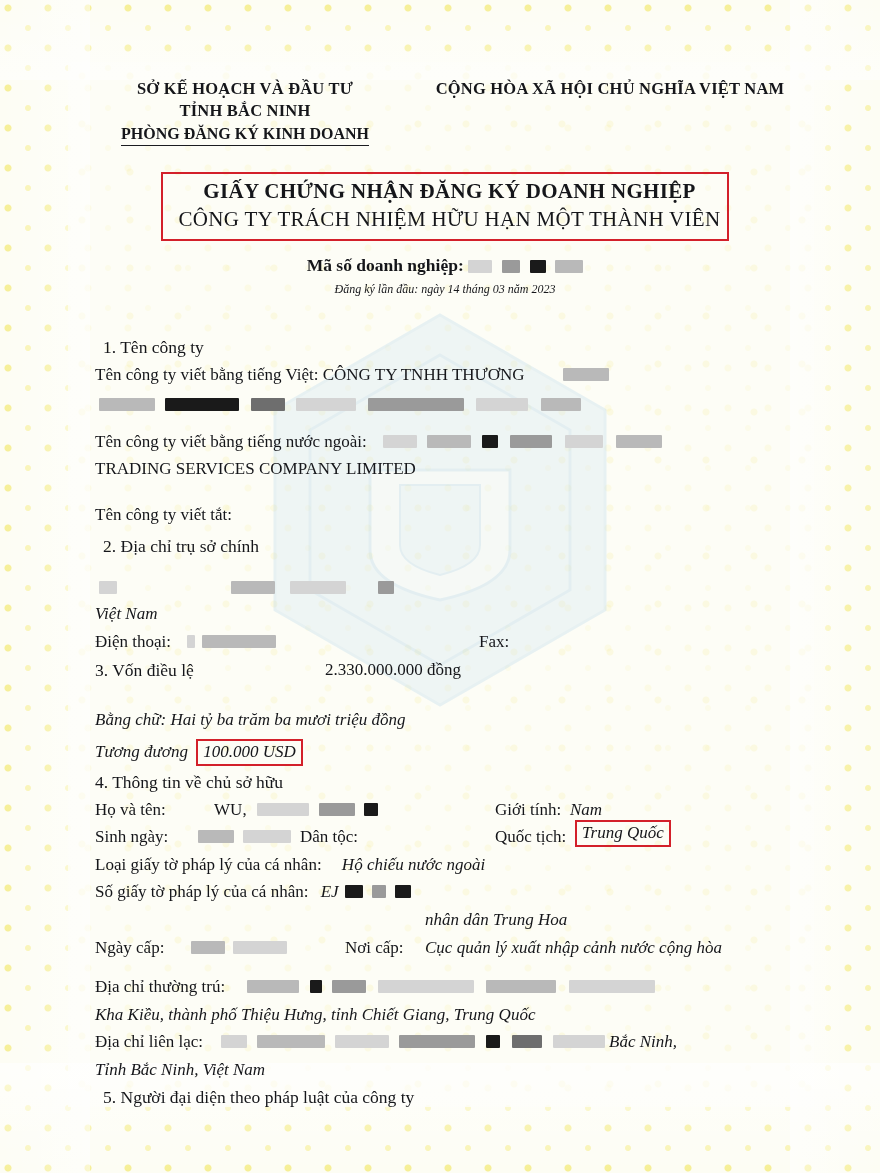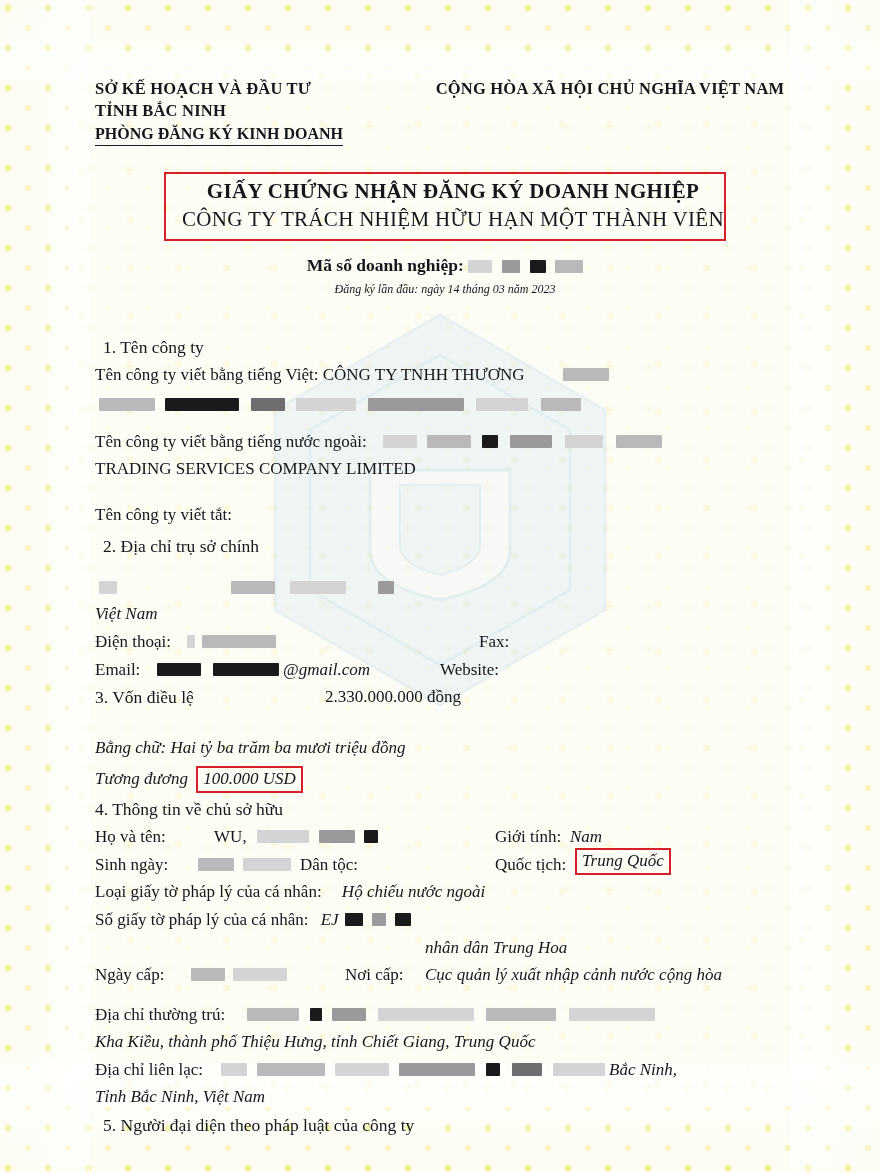--- a/index.html
+++ b/index.html
@@ -65,20 +65,21 @@
     top: 78px;
     width: 700px;
   }
   .header {
     display: flex;
     justify-content: space-between;
     align-items: flex-start;
   }
   .hdr-left {
     width: 300px;
+    text-align: center;
     line-height: 1.35;
   }
   .hdr-right {
     width: 370px;
     text-align: center;
     line-height: 1.35;
   }
   .caps { font-weight: 700; font-size: 16.5px; letter-spacing: .2px; }
   .caps-sm { font-weight: 700; font-size: 16px; }
   .underline-box {
@@ -88,21 +89,21 @@
   }
   .sub-italic { font-style: italic; font-weight: 700; font-size: 16.5px; }
 
   .title-wrap {
     margin-top: 26px;
     text-align: center;
   }
   .title-red-box {
     display: inline-block;
     border: 2px solid #d3202a;
-    padding: 5px 0 7px 16px;
+    padding: 5px 7px 7px 16px;
   }
   .title-line1 {
     font-weight: 700;
     font-size: 21px;
     letter-spacing: .3px;
   }
   .title-line2 {
     font-weight: 400;
     font-size: 21px;
     letter-spacing: .3px;
@@ -263,27 +264,20 @@
       </div>
       <div class="row ital">Việt Nam</div>
 
       <div class="row">
         <span>Điện thoại:</span>
         <span class="redact light" style="width:8px;margin-left:12px"></span>
         <span class="redact gray" style="width:74px;margin-left:2px"></span>
         <span class="right-col" style="left:384px">Fax:</span>
       </div>
 
-      <div class="row">
-        <span>Email:</span>
-        <span class="redact dark" style="width:44px;margin-left:12px"></span>
-        <span class="redact dark" style="width:66px;margin-left:8px"></span>
-        <span class="ital">@gmail.com</span>
-        <span class="right-col" style="left:345px">Website:</span>
-      </div>
 
       <div class="row">
         <span class="sec-title" style="margin-left:0">3. Vốn điều lệ</span>
         <span class="right-col" style="left:230px">2.330.000.000 đồng</span>
       </div>
 
       <div class="row" style="margin-top:22px">
         <span class="ital">Bằng chữ:</span>
         <span class="ital">Hai tỷ ba trăm ba mươi triệu  đồng</span>
       </div>

